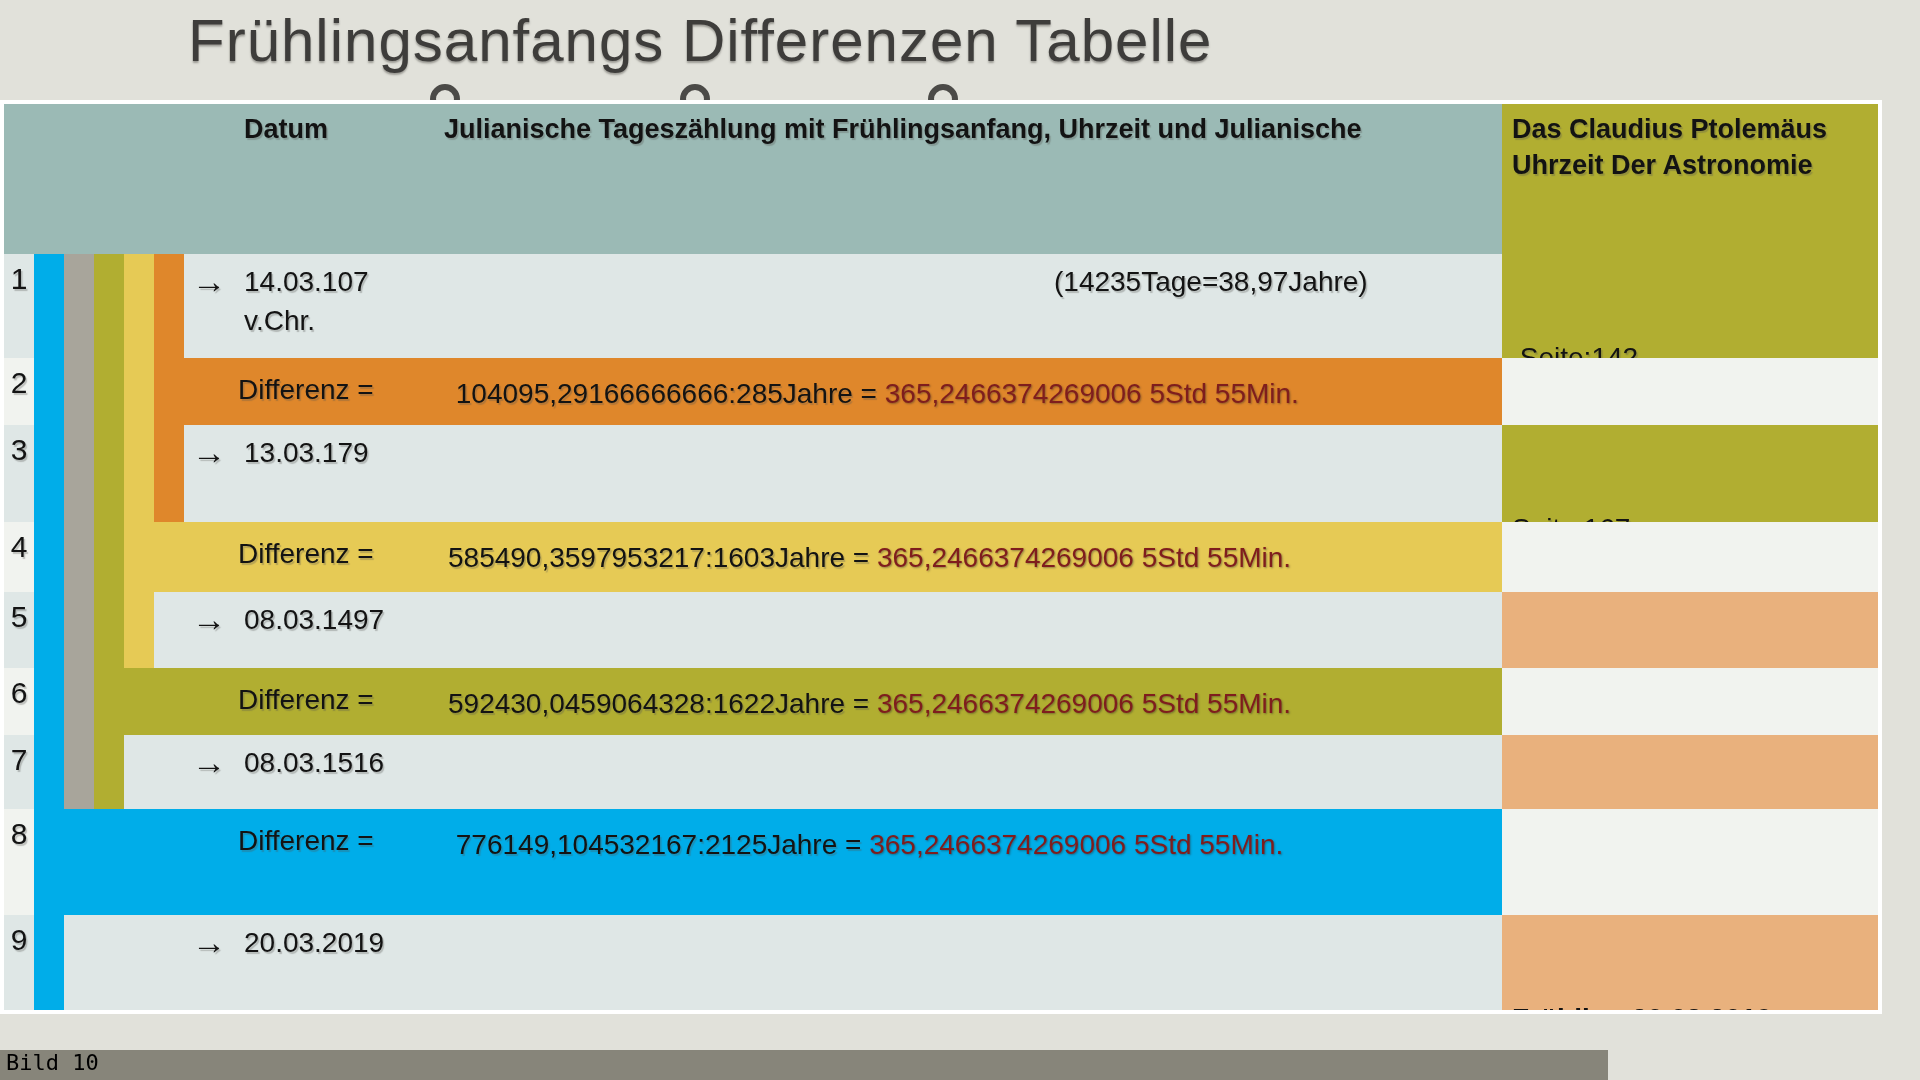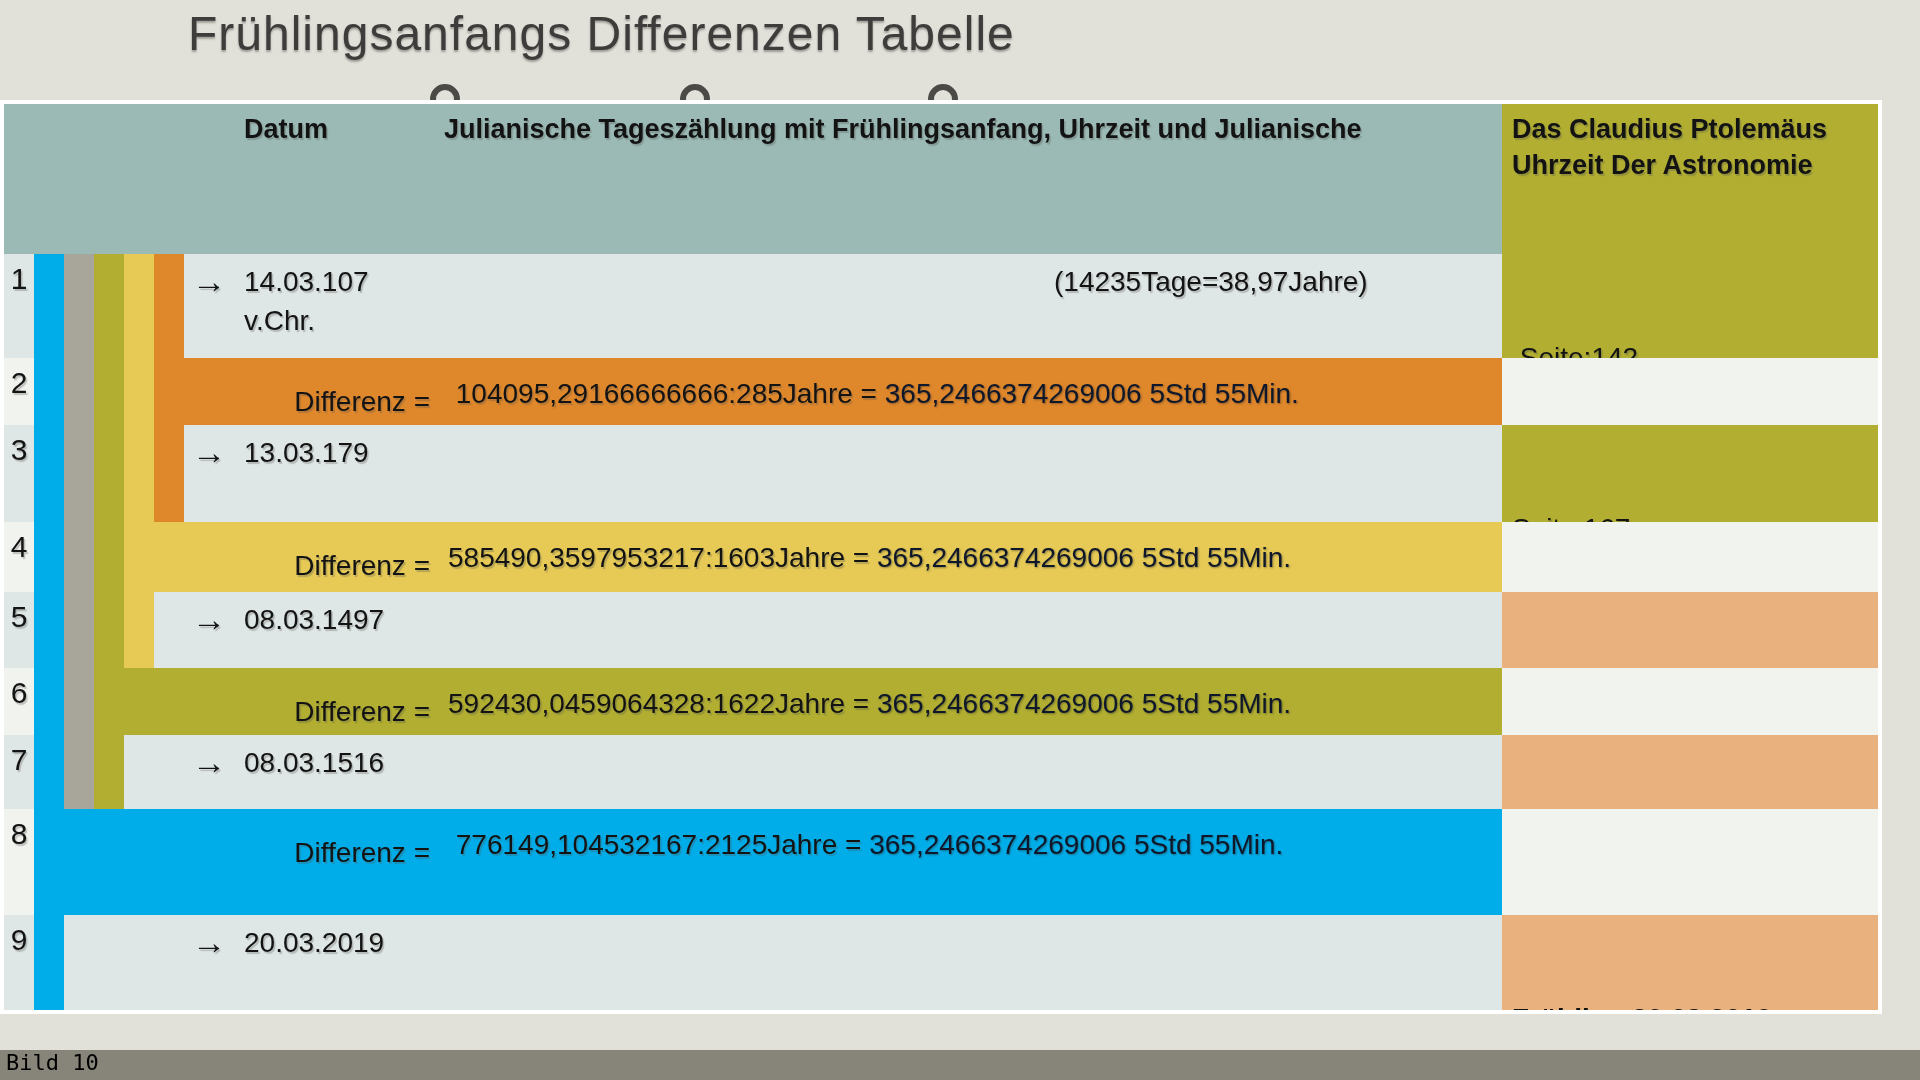--- a/index.html
+++ b/index.html
@@ -4,21 +4,21 @@
 <style>
   html,body{margin:0;padding:0;}
   #stage{
     position:relative; width:1920px; height:1080px; overflow:hidden;
     background:var(--page-bg,#e1e1da);
     font-family:"Liberation Sans",sans-serif;
   }
   
   #slide-title{
     position:absolute; left:188px; top:6px; z-index:1;
-    font-size:48px; letter-spacing:1px; color:#3e3d3b;
+    font-size:60px; letter-spacing:1px; color:#3e3d3b;
     text-shadow:0 2px 2px rgba(100,98,92,.55);
     white-space:nowrap;
   }
   
   .ring{
     position:absolute; top:84px; width:30px; height:30px; box-sizing:border-box;
     border:6px solid #4b4a47; border-radius:50%; z-index:1;
   }
   #ring1{left:430px;} #ring2{left:680px;} #ring3{left:928px;}
   
@@ -40,29 +40,29 @@
   .c-cyan   {background:var(--cyan,#00ade9);}
   .c-gray   {background:var(--gray,#a8a59b);}
   .c-olive  {background:var(--olive,#b1ae31);}
   .c-yellow {background:var(--yellow,#e6ca55);}
   .c-orange {background:var(--orange,#df872b);}
   .c-tan    {background:var(--tan,#e9b17d);}
   .hd{font-weight:bold; font-size:27px; padding:8px 6px 0 10px; line-height:1.32;}
   .num{font-size:30px; text-align:center; padding-top:8px;}
   .arrow{font-size:34px; text-align:center; padding-top:10px; line-height:1;}
   .datum{padding:8px 0 0 10px; line-height:1.4;}
-  .datum-diff{padding:24px 4px 0 4px; text-align:right;}
+  .datum-diff{padding:12px 4px 0 4px; text-align:left;}
   .main{padding:16px 0 0 14px; line-height:1.45; position:relative;}
   .main1b{position:absolute; left:620px; top:8px;}
-  .wtxt{color:#0f172a; text-shadow:1px 1px 2px rgba(40,40,40,.45);}
+  .wtxt{color:#7f1d1d; text-shadow:1px 1px 2px rgba(40,40,40,.45);}
   .right{padding:6px 4px 0 10px; line-height:1.4; font-size:28px;}
   .right.c-tan div, .fruehling{font-weight:600;}
   
   #status-bar{
-    position:absolute; left:0; top:1050px; width:1920px; height:30px; z-index:3;
+    position:absolute; left:0; top:1050px; width:1608px; height:30px; z-index:3;
     background:var(--footer-bar,#87857a);
   }
   #status-bar span{
     font-family:"DejaVu Sans Mono",monospace; font-size:22px; color:#000;
     padding-left:6px; line-height:26px; display:inline-block;
   }
 </style>
 </head>
 <body>
 

